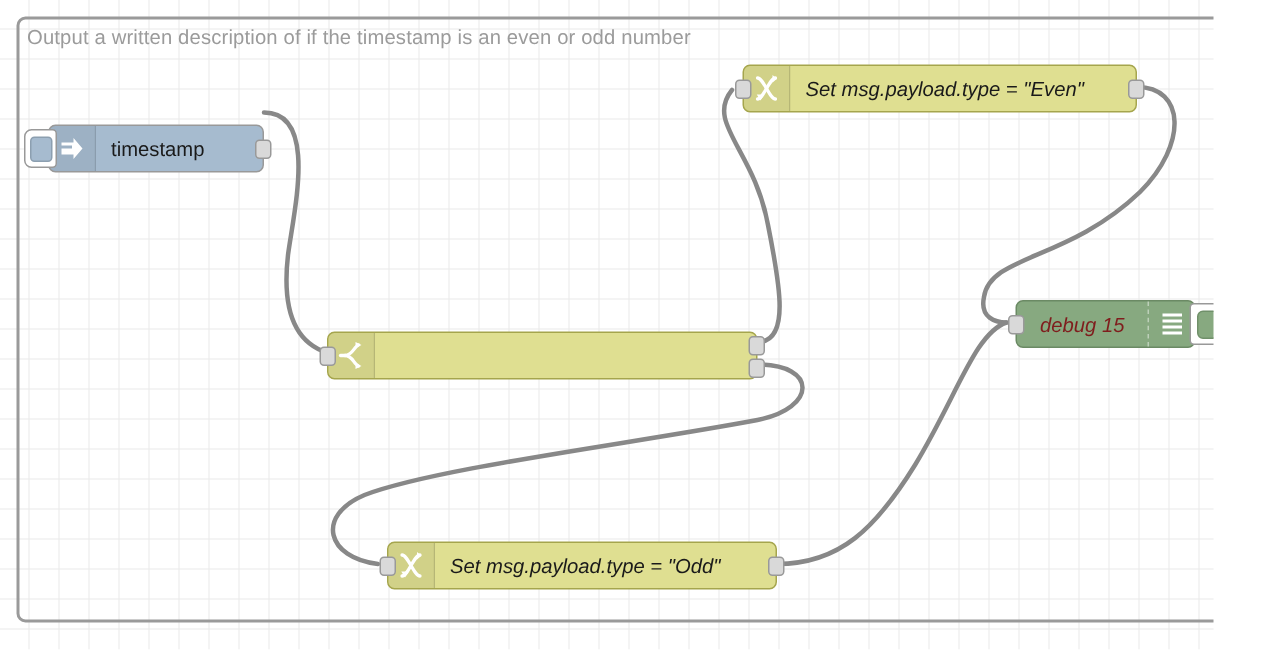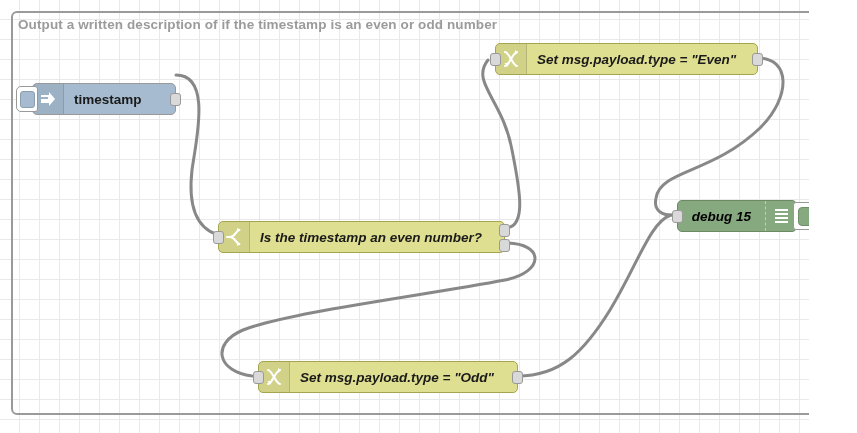--- a/index.html
+++ b/index.html
@@ -12,21 +12,20 @@
     width: 809px;
     height: 433px;
     overflow: hidden;
     background-color: #ffffff;
     background-image:
       linear-gradient(to right, #e9e9e9 1px, transparent 1px),
       linear-gradient(to bottom, #e9e9e9 1px, transparent 1px);
     background-size: 20px 20px;
     background-position: -1px -1px;
     font-family: "Liberation Sans", sans-serif;
-    font-weight: bold;
   }
   
   .group-box {
     position: absolute;
     left: 11px;
     top: 11px;
     width: 834px;
     height: 404px;
     border: 2px solid #9a9a9a;
     border-radius: 6px;
@@ -216,21 +215,20 @@
     <div class="port in" style="top:9px;"></div>
     <div class="icon-cell">
       <svg class="glyph" width="20" height="20" viewBox="0 0 20 20">
         <path d="M3 10 h3" stroke="#ffffff" stroke-width="2.2" fill="none" stroke-linecap="round"></path>
         <path d="M6 10 C 11 10, 12 4, 15 3" stroke="#ffffff" stroke-width="2.2" fill="none" stroke-linecap="round"></path>
         <path d="M6 10 C 11 10, 12 16, 15 17" stroke="#ffffff" stroke-width="2.2" fill="none" stroke-linecap="round"></path>
         <path d="M13 1 l4 2 -4 2 Z" fill="#ffffff"></path>
         <path d="M13 15 l4 2 -4 2 Z" fill="#ffffff"></path>
       </svg>
     </div>
-    <div class="node-label italic">Is the timestamp an even number?</div>
     <div class="port out" style="top:2px;"></div>
     <div class="port out" style="top:17px;"></div>
   </div>
 
   <div class="node fn" style="left:495px; top:43px; width:263px;">
     <div class="port in" style="top:9px;"></div>
     <div class="icon-cell">
       <svg class="glyph" width="20" height="20" viewBox="0 0 20 20">
         <path d="M4 3 C 8 3, 12 17, 16 17" stroke="#ffffff" stroke-width="2.2" fill="none" stroke-linecap="round"></path>
         <path d="M16 3 C 12 3, 8 17, 4 17" stroke="#ffffff" stroke-width="2.2" fill="none" stroke-linecap="round"></path>
@@ -251,21 +249,21 @@
         <path d="M14 1 l3 2.5 -3 2.5 Z" fill="#ffffff"></path>
         <path d="M3.5 14 l2.5 4 2.5 -4 Z" fill="#ffffff"></path>
       </svg>
     </div>
     <div class="node-label italic">Set msg.payload.type = "Odd"</div>
     <div class="port out" style="top:9px;"></div>
   </div>
 
   <div class="node debug">
     <div class="port in" style="top:9px;"></div>
-    <div class="node-label italic" style="flex:1 1 auto; justify-content:center; color:#000000;">debug 15</div>
+    <div class="node-label italic" style="flex:1 1 auto; justify-content:center; color:#7f1d1d;">debug 15</div>
     <div class="debug-stripe">
       <svg class="glyph" width="15" height="17" viewBox="0 0 15 17">
         <rect x="1" y="1" width="13" height="2" fill="#ffffff"></rect>
         <rect x="1" y="5" width="13" height="2" fill="#ffffff"></rect>
         <rect x="1" y="9" width="13" height="2" fill="#ffffff"></rect>
         <rect x="1" y="13" width="13" height="2" fill="#ffffff"></rect>
       </svg>
     </div>
     <div class="debug-toggle">
       <div class="debug-toggle-inner"></div>

